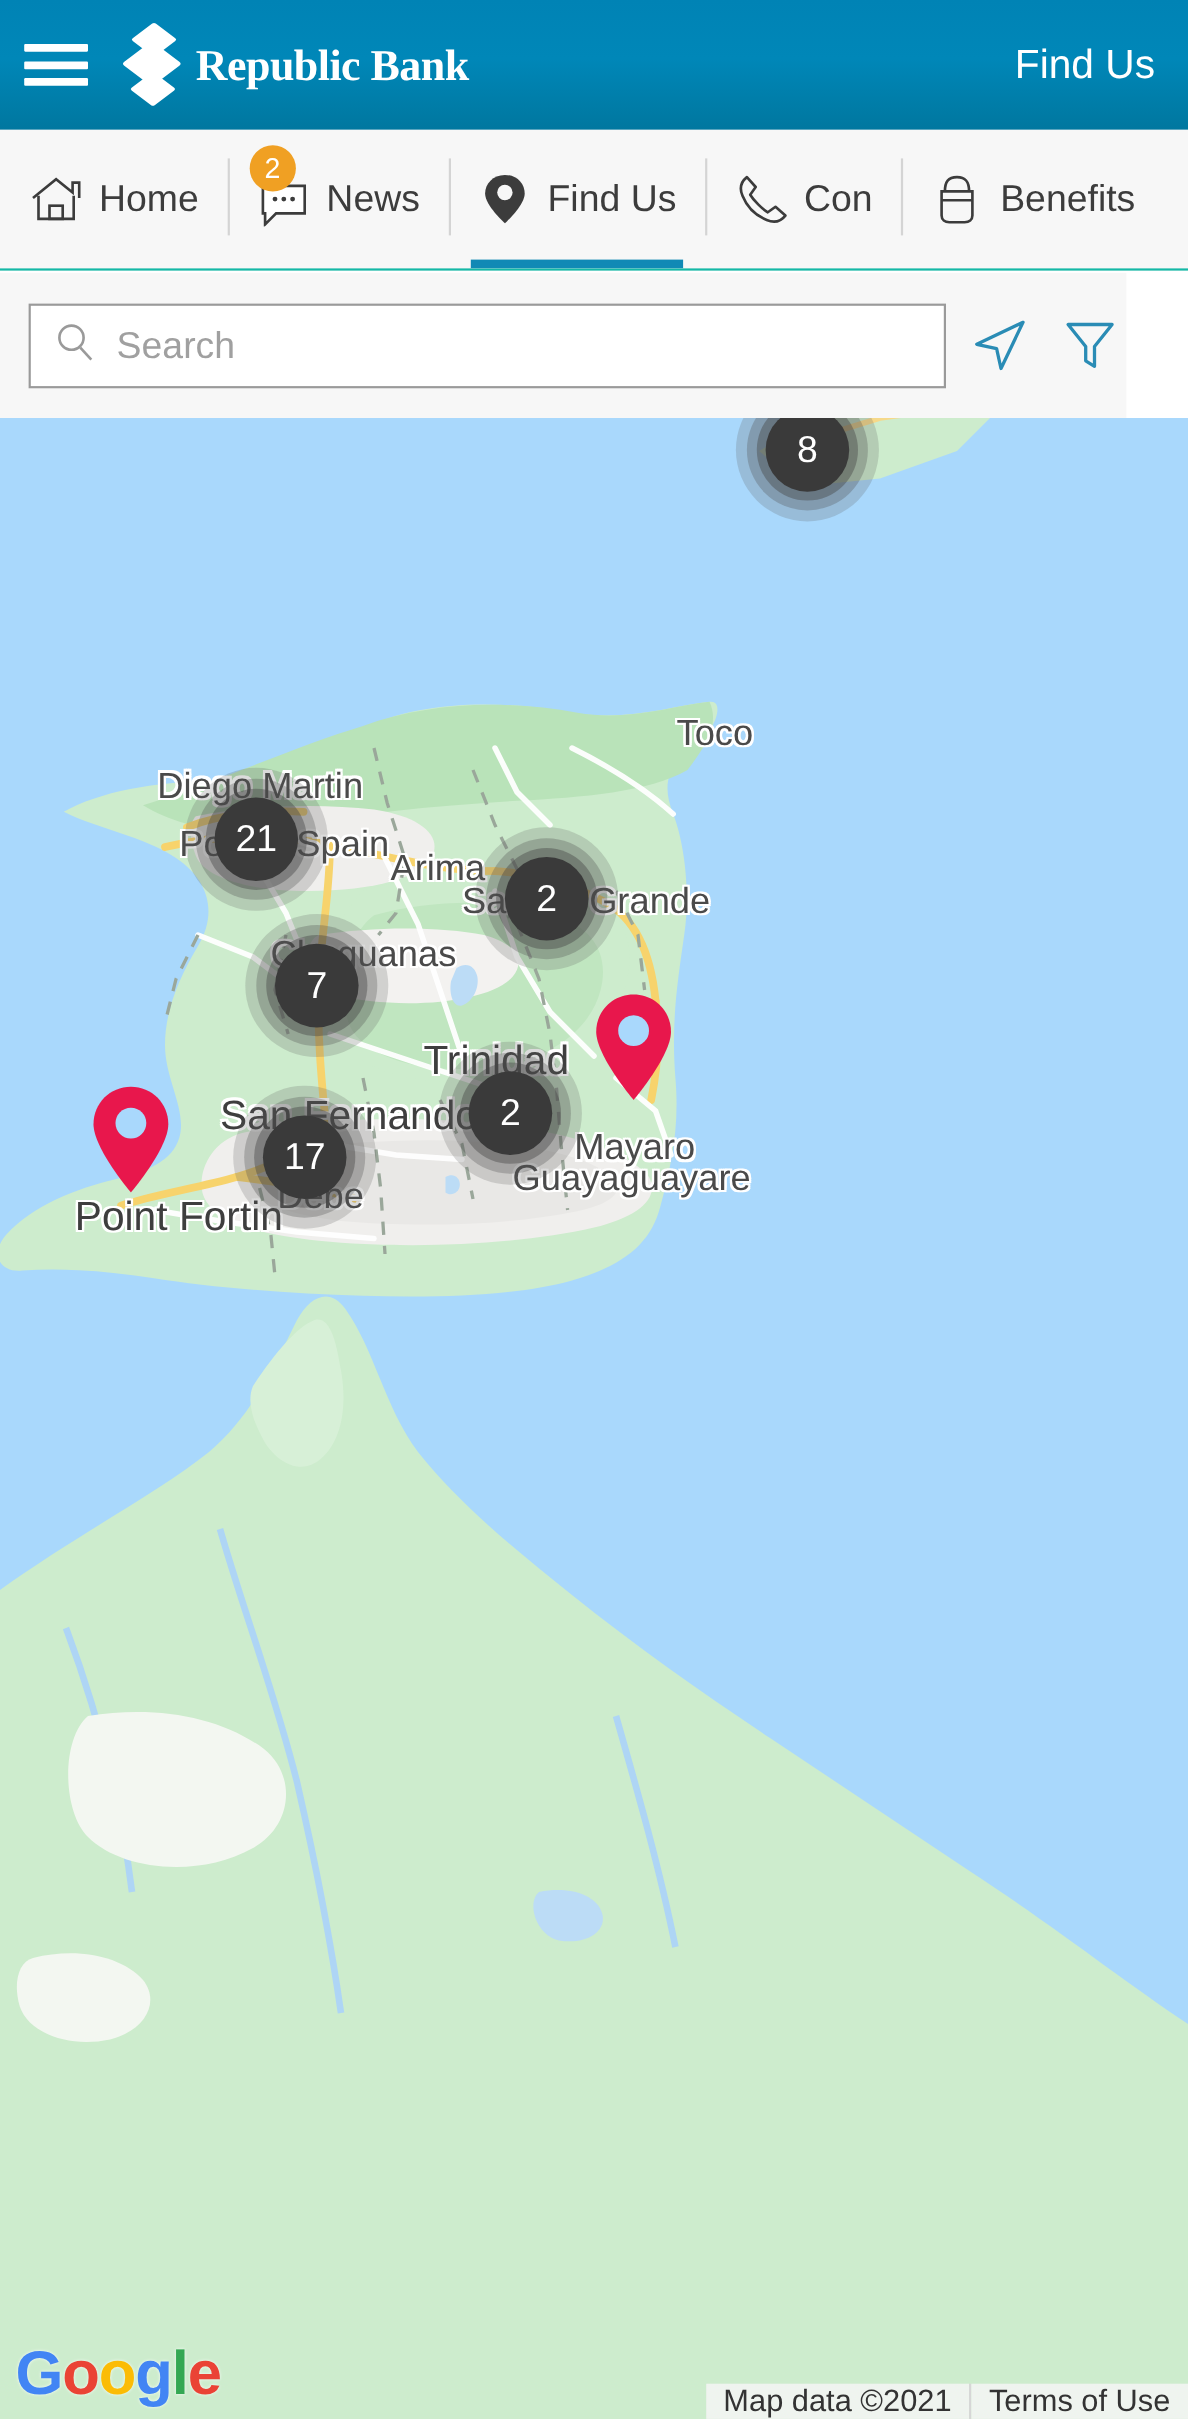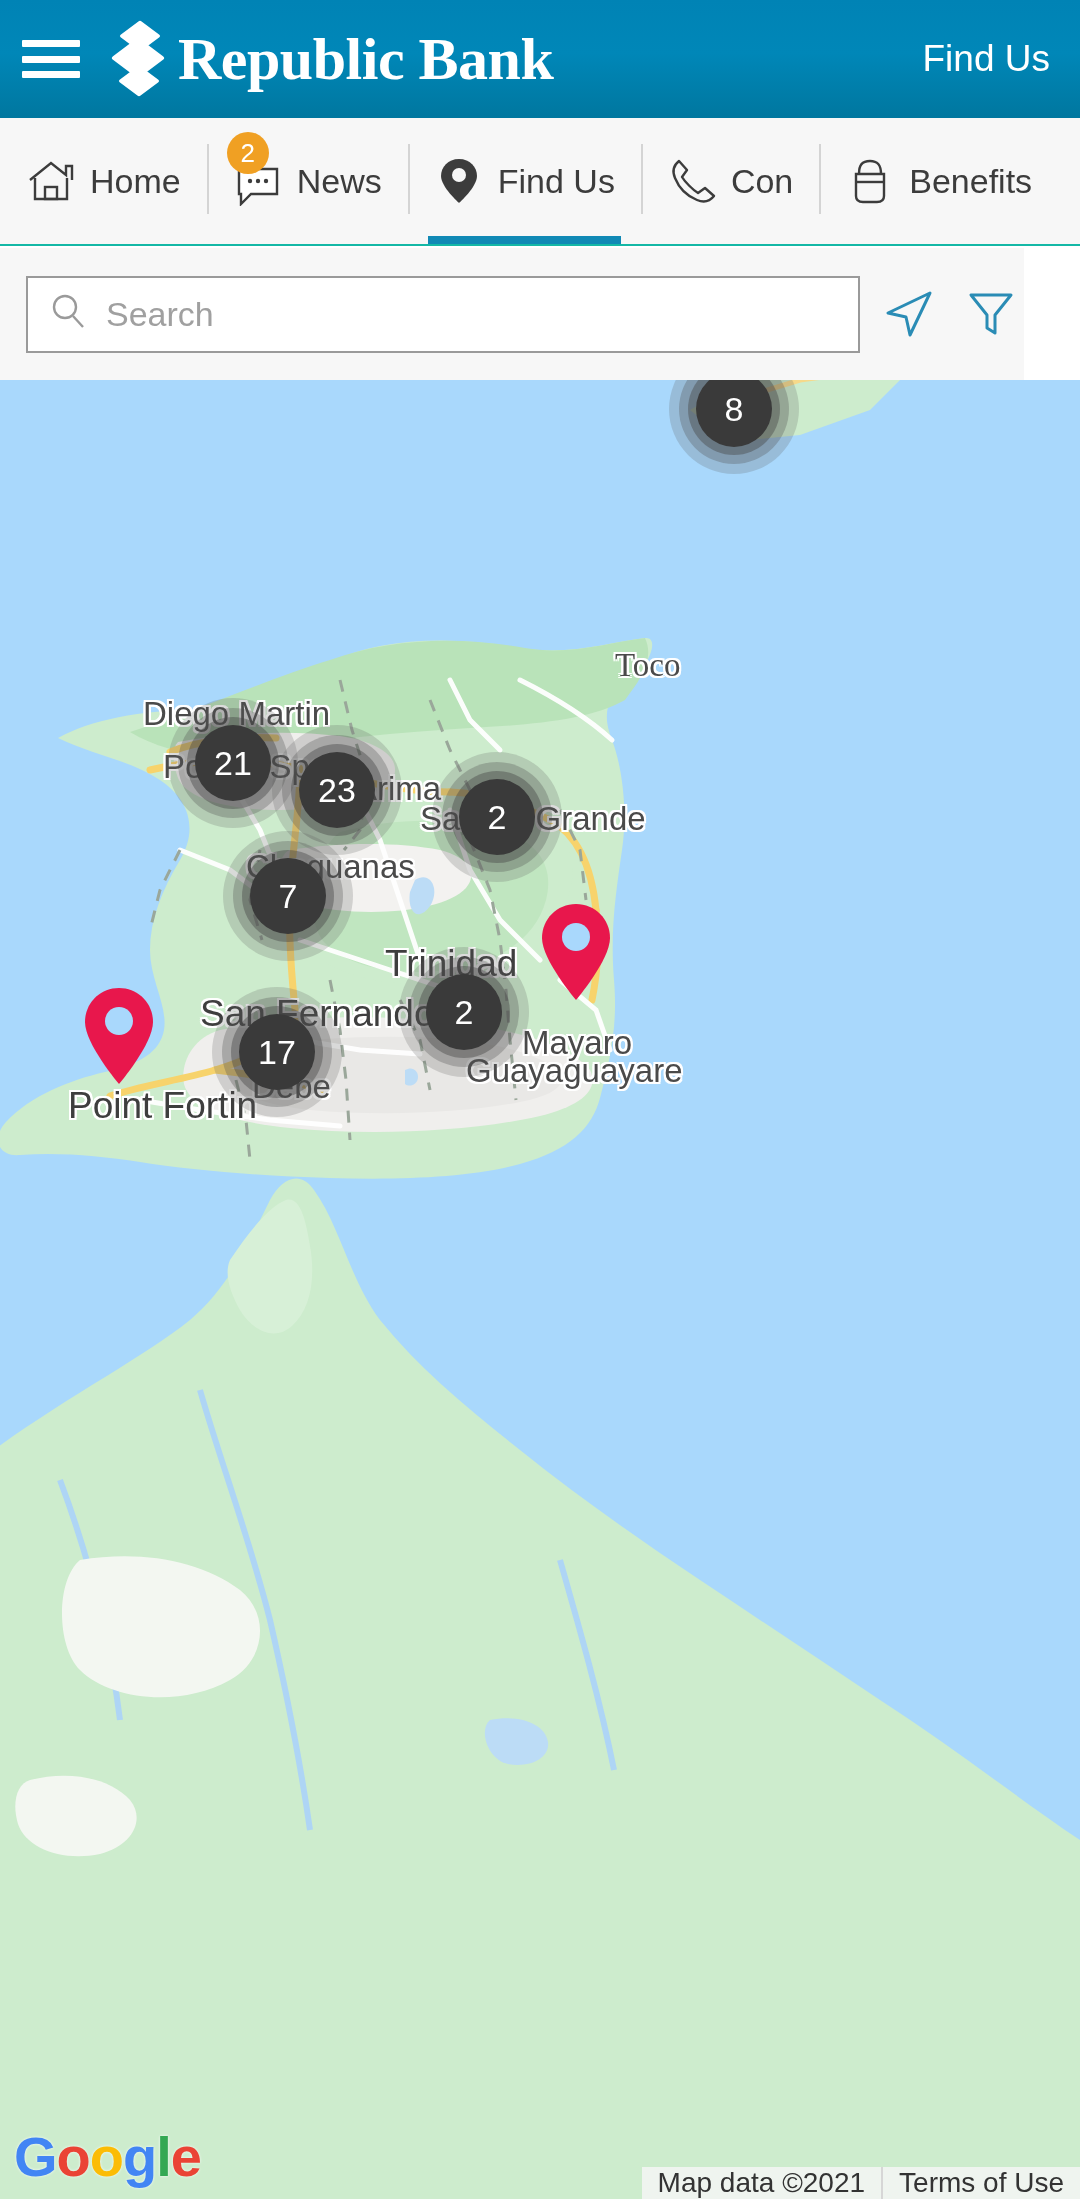--- a/index.html
+++ b/index.html
@@ -31,21 +31,21 @@
   }
   .brand-logo .dia {
     position: absolute; background: #fff;
     transform: rotate(45deg) skew(-8deg,-8deg);
   }
   .brand-logo .d1 { width: 26px; height: 26px; left: 15px; top: 2px; border-radius: 2px; }
   .brand-logo .d2 { width: 34px; height: 34px; left: 9px; top: 20px; border-radius: 3px; }
   .brand-logo .d3 { width: 26px; height: 26px; left: 14px; top: 47px; border-radius: 2px; }
   .brand-name {
     color: #fff; font-family: "Liberation Serif", serif;
-    font-size: 60px; font-weight: bold; letter-spacing: -0.5px;
+    font-size: 40px; font-weight: bold; letter-spacing: -0.5px;
     margin-left: 12px; white-space: nowrap;
   }
   .header-action {
     margin-left: auto; margin-right: 30px;
     color: #fff; font-size: 37px; font-weight: 400; white-space: nowrap;
   }
 
   
   .tabbar {
     position: absolute; top: 118px; left: 0;
@@ -442,21 +442,21 @@
       <path d="M 30 1400 C 70 1390, 110 1398, 130 1420
                C 146 1440, 132 1466, 100 1474
                C 62 1482, 26 1468, 18 1444
                C 12 1424, 16 1404, 30 1400 Z" fill="#f3f7f1"></path>
       <path d="M 490 1340 C 520 1334, 545 1344, 548 1362
                C 550 1378, 530 1388, 508 1384
                C 488 1380, 478 1350, 490 1340 Z" fill="#bcdcf6"></path>
     </g>
   </svg>
 
-  <div class="map-label" style="left:615px; top:267px;font-family:Liberation Serif, serif;">Toco</div>
+  <div class="map-label" style="left:615px; top:267px;">Toco</div>
   <div class="map-label" style="left:143px; top:315px;">Diego Martin</div>
   <div class="map-label" style="left:163px; top:368px;">Port of Spain</div>
   <div class="map-label" style="left:355px; top:390px;">Arima</div>
   <div class="map-label" style="left:420px; top:420px;">Sangre Grande</div>
   <div class="map-label" style="left:246px; top:468px;">Chaguanas</div>
   <div class="map-label big" style="left:385px; top:563px;">Trinidad</div>
   <div class="map-label big" style="left:200px; top:613px;">San Fernando</div>
   <div class="map-label" style="left:522px; top:644px;">Mayaro</div>
   <div class="map-label" style="left:466px; top:672px;">Guayaguayare</div>
   <div class="map-label" style="left:252px; top:688px;">Debe</div>
@@ -467,26 +467,20 @@
       <span class="ring r2"></span>
       <span class="ring r1"></span>
     <span class="core">8</span>
   </div>
   <div class="cluster" style="left:233px; top:383px;">
     <span class="ring r3"></span>
       <span class="ring r2"></span>
       <span class="ring r1"></span>
     <span class="core">21</span>
   </div>
-  <div class="cluster" style="left:337px; top:410px;">
-    <span class="ring r3"></span>
-      <span class="ring r2"></span>
-      <span class="ring r1"></span>
-    <span class="core">23</span>
-  </div>
   <div class="cluster" style="left:497px; top:437px;">
     <span class="ring r3"></span>
       <span class="ring r2"></span>
       <span class="ring r1"></span>
     <span class="core">2</span>
   </div>
   <div class="cluster" style="left:288px; top:516px;">
     <span class="ring r3"></span>
       <span class="ring r2"></span>
       <span class="ring r1"></span>

